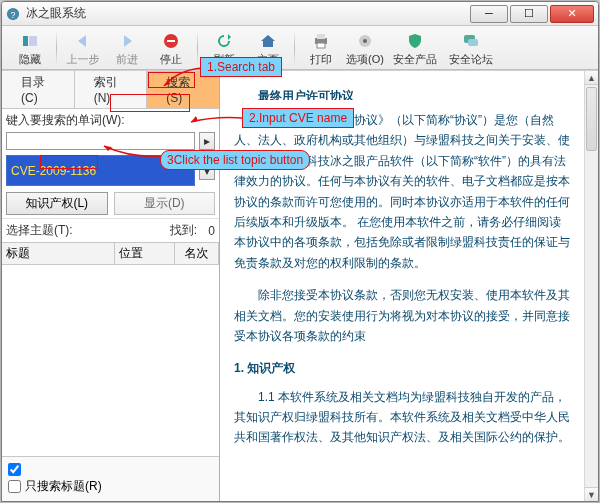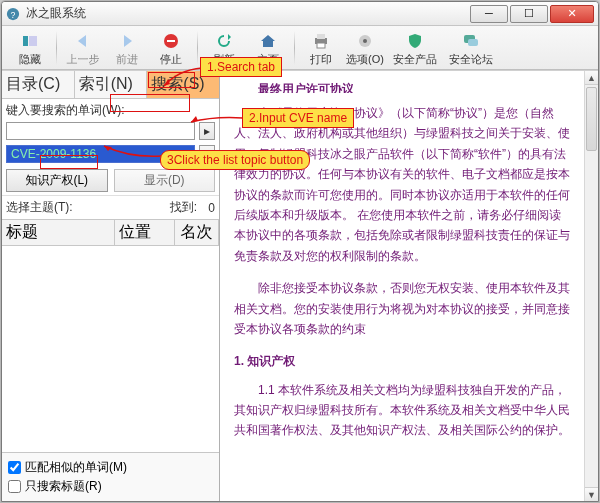--- a/index.html
+++ b/index.html
@@ -44,66 +44,66 @@
   .tool .tlabel { font-size:11px; color:#333; white-space:nowrap; }
   .toolbar .sep { width:1px; height:34px; background: linear-gradient(transparent,#bbb,transparent); margin:3px 4px 0; }
 
   
   .main { flex:1; display:flex; min-height:0; border-top:1px solid #d0d0d0; }
   .sidebar { width:218px; background:#fff; border-right:1px solid #b0b0b0; display:flex; flex-direction:column; position:relative; z-index:3; }
   .doc { flex:1; background:#fff; position:relative; min-width:0; }
 
   
   .stabs { display:flex; border-bottom:1px solid #c7c7c7; background:#f3f3f3; }
-  .stab { flex:1; font-size:16px; padding:3px 4px; border-right:1px solid #c7c7c7; color:#333; text-align:left; background:#f6f6f6; }
+  .stab { flex:1; font-size:12px; padding:3px 19px; border-right:1px solid #c7c7c7; color:#333; text-align:left; background:#f6f6f6; }
   .stab:last-child { border-right:none; }
   .stab.active { background:#fdba74; }
 
   .srow { display:flex; align-items:center; padding:3px 4px; font-size:12px; color:#333; gap:4px; }
   .srow input[type=text] {
     flex:1; height:18px; border:1px solid #999; font-size:12px; padding:0 3px; background:#fff;
   }
-  .highlighted-input { height:18px; background:#2a5ad0; color:#86efac; font-size:12px; display:flex; align-items:center; padding:0 4px; flex:1; border:1px solid #4a6fd0; }
+  .highlighted-input { height:31px; background:#2a5ad0; color:#fde047; font-size:12px; display:flex; align-items:center; padding:0 4px; flex:1; border:1px solid #4a6fd0; }
   .side-btn {
     font-size:12px; padding:2px 6px; border:1px solid #999; background:linear-gradient(#f7f7f7,#e5e5e5);
   }
   .list-topic-row { display:flex; padding:3px 4px; gap:6px; }
   .list-topic-row .side-btn { flex:1; text-align:center; }
 
-  .results-head { display:flex; font-size:16px; border-top:1px solid #c7c7c7; border-bottom:1px solid #c7c7c7; background:#f3f3f3; }
+  .results-head { display:flex; font-size:12px; border-top:1px solid #c7c7c7; border-bottom:1px solid #c7c7c7; background:#f3f3f3; }
   .results-head div { padding:2px 4px; border-right:1px solid #c7c7c7; }
   .rh-title { flex:1; }
   .rh-pos { width:60px; }
   .rh-rank { width:44px; border-right:none;text-align:center; }
 
   .results-body { flex:1; background:#fff; }
 
   .sidebar .checks { border-top:1px solid #c7c7c7; padding:4px 6px; font-size:12px; background:#f9f9f9; }
   .sidebar .checks label { display:flex; align-items:center; gap:4px; margin:2px 0; }
   .sidebar .checks input { margin:0; }
 
   
   .doc-scroll {
     position:absolute; inset:0 14px 0 0; overflow:hidden; padding:4px 14px 8px 14px;
-    font-size:12px; color:#701a75; line-height:1.7;
+    font-size:12px; color:#0c4a6e; line-height:1.7;margin-top:7px;
   }
   .doc-title { font-weight:700; text-align:left; margin:4px 0 10px 24px; font-size:12px; height:14px; overflow:hidden; }
   .doc-p { text-indent:2em; margin-bottom:12px; }
   .doc-h { font-weight:700; margin:10px 0 8px; }
 
   .vscrollbar {
     position:absolute; right:0; top:0; bottom:0; width:14px;
     background:#f0f0f0; border-left:1px solid #d7d7d7;
   }
   .vscrollbar .arrow { height:14px; display:flex; align-items:center; justify-content:center; background:linear-gradient(#fafafa,#e7e7e7); border-bottom:1px solid #cfcfcf; font-size:9px; color:#555; }
   .vscrollbar .arrow.bottom { position:absolute; bottom:0; left:0; right:0; border-top:1px solid #cfcfcf; border-bottom:none; }
   .vscrollbar .thumb { position:absolute; left:1px; right:1px; top:16px; height:64px; background:linear-gradient(#eaeaea,#d7d7d7); border:1px solid #bdbdbd; border-radius:2px; }
 
   
-  .annot { position:absolute; z-index:5; font-size:12px; color:#d11; border:1.5px solid #d11; background:#fde047; padding:2px 6px; white-space:nowrap; }
+  .annot { position:absolute; z-index:5; font-size:12px; color:#d11; border:1.5px solid #d11; background:#7dd3fc; padding:2px 6px; white-space:nowrap; }
   .redbox { position:absolute; border:1.5px solid #d11; z-index:4; background:transparent; }
   .leader { position:absolute; z-index:4; pointer-events:none; }
 </style>
 </head>
 <body>
 
 <div class="window">
 
   <div class="titlebar">
     <span class="appicon">
@@ -261,21 +261,20 @@
       <div class="results-head">
         <div class="rh-title">标题</div>
         <div class="rh-pos">位置</div>
         <div class="rh-rank">名次</div>
       </div>
       <div class="results-body"></div>
 
       <div class="checks">
         <label>
             <input type="checkbox" checked="" style="">
-            <span>匹配相似的单词(M)</span>
           </label>
         <label>
             <input type="checkbox" style="">
             <span>只搜索标题(R)</span>
           </label>
       </div>
     </div>
 
     <div class="doc">
       <div class="doc-scroll">

